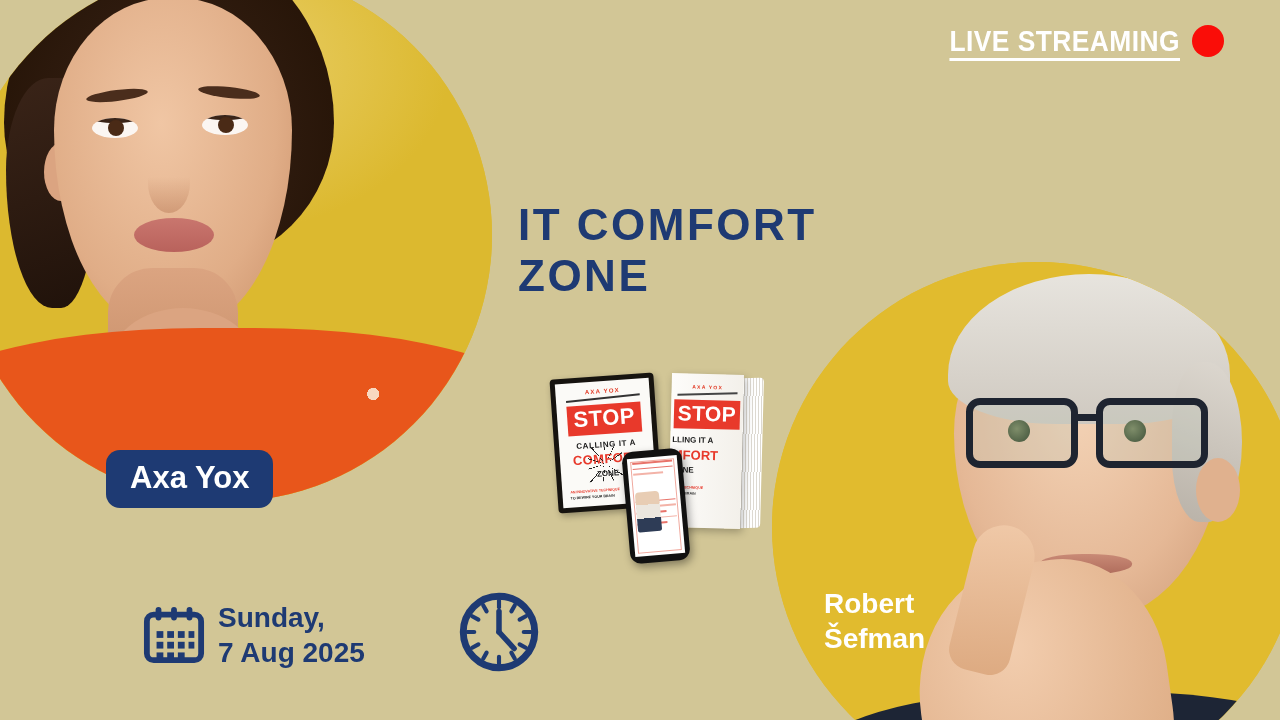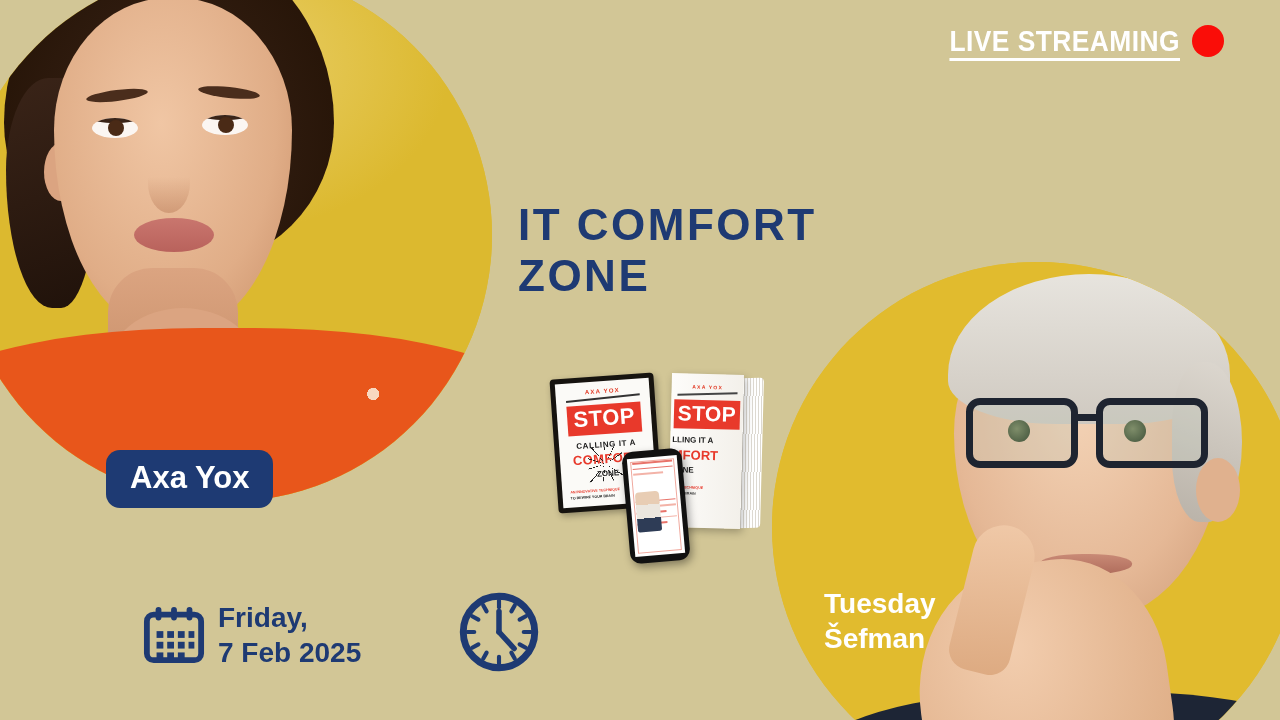--- a/index.html
+++ b/index.html
@@ -600,21 +600,21 @@
         <div class="ph-line red short"></div>
         <div class="ph-line"></div>
         <div class="ph-line red short"></div>
       </div>
     </div>
   </div>
 
   <div class="badge-axa">Axa Yox</div>
 
   <div class="name-robert">
-    <div>Tuesday</div>
+    <div>Robert</div>
     <div>Šefman</div>
   </div>
 
   <div class="date-block">
     <svg width="62" height="62" viewBox="0 0 64 64">
       <path d="M16 6v8M32 6v8M48 6v8" stroke="#1e3a73" stroke-width="6" stroke-linecap="round" fill="none"></path>
       <rect x="4" y="11" width="56" height="47" rx="7" fill="none" stroke="#1e3a73" stroke-width="6"></rect>
       <g fill="#1e3a73">
         <rect x="14" y="28" width="7" height="7"></rect>
           <rect x="25" y="28" width="7" height="7"></rect>
@@ -623,22 +623,22 @@
         <rect x="14" y="39" width="7" height="7"></rect>
           <rect x="25" y="39" width="7" height="7"></rect>
         <rect x="36" y="39" width="7" height="7"></rect>
           <rect x="47" y="39" width="6" height="7"></rect>
         <rect x="14" y="50" width="7" height="6"></rect>
           <rect x="25" y="50" width="7" height="6"></rect>
         <rect x="36" y="50" width="7" height="6"></rect>
       </g>
     </svg>
     <div class="date-text">
-      <div>Friday,</div>
-      <div>7 Feb 2025</div>
+      <div>Sunday,</div>
+      <div>7 Aug 2025</div>
     </div>
   </div>
 
   <div class="time-block">
     <svg width="88" height="88" viewBox="0 0 64 64">
       <circle cx="32" cy="32" r="26" fill="none" stroke="#1e3a73" stroke-width="5"></circle>
       <g stroke="#1e3a73" stroke-width="3" stroke-linecap="round">
         <line x1="32" y1="9" x2="32" y2="14"></line>
         <line x1="32" y1="50" x2="32" y2="55"></line>
         <line x1="9" y1="32" x2="14" y2="32"></line>

